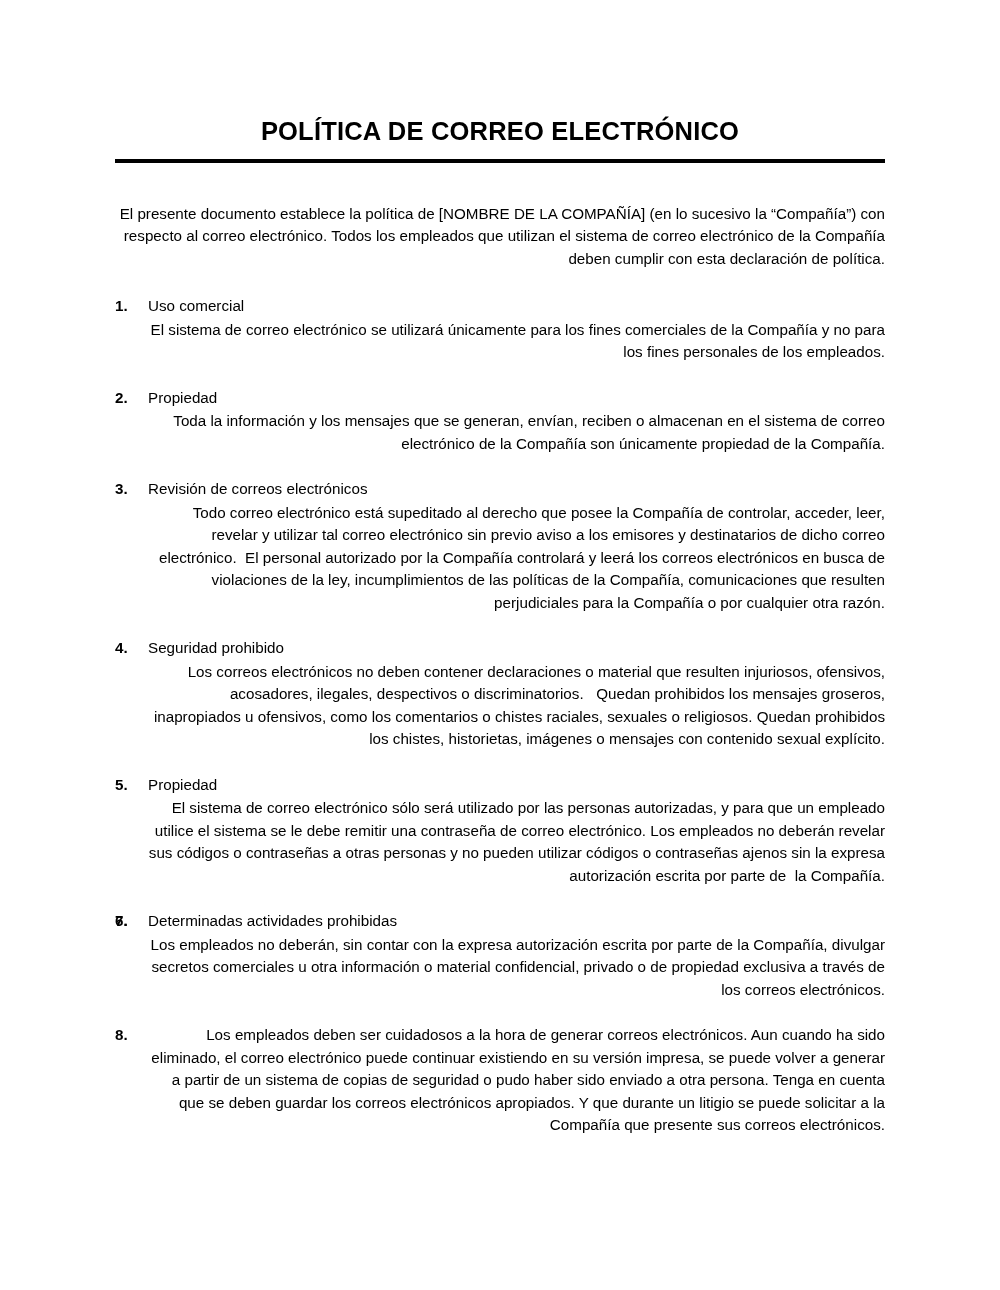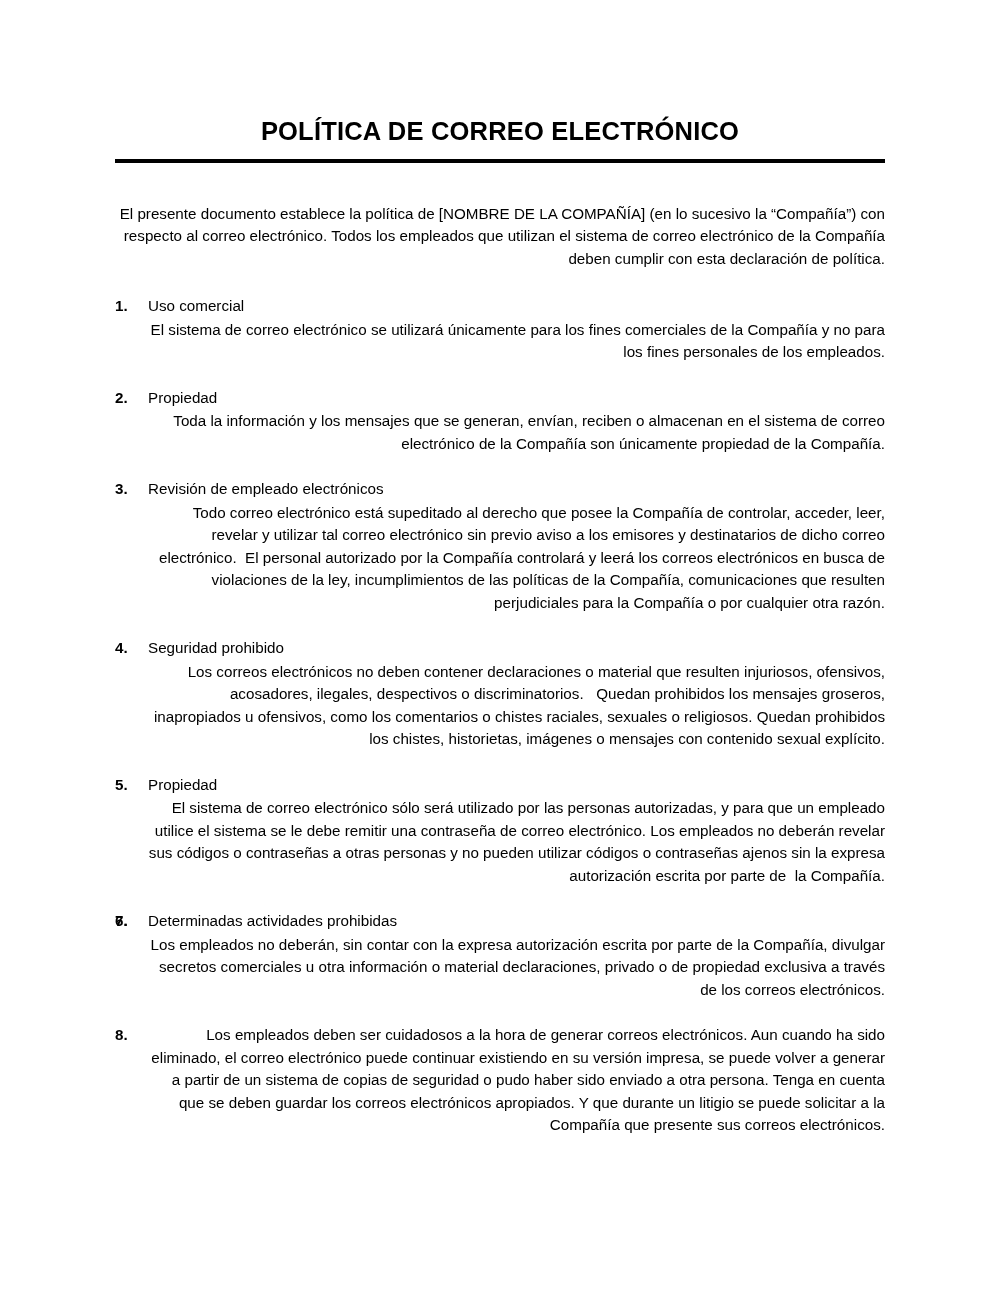--- a/index.html
+++ b/index.html
@@ -99,21 +99,21 @@
       </li>
 
       <li>
         <span class="item-num">2.</span>
         <div class="item-heading">Propiedad</div>
         <div class="item-body">Toda la información y los mensajes que se generan, envían, reciben o almacenan en el sistema de correo electrónico de la Compañía son únicamente propiedad de la Compañía.</div>
       </li>
 
       <li>
         <span class="item-num">3.</span>
-        <div class="item-heading">Revisión de empleado electrónicos</div>
+        <div class="item-heading">Revisión de correos electrónicos</div>
         <div class="item-body">Todo correo electrónico está supeditado al derecho que posee la Compañía de controlar, acceder, leer, revelar y utilizar tal correo electrónico sin previo aviso a los emisores y destinatarios de dicho correo electrónico.  El personal autorizado por la Compañía controlará y leerá los correos electrónicos en busca de violaciones de la ley, incumplimientos de las políticas de la Compañía, comunicaciones que resulten perjudiciales para la Compañía o por cualquier otra razón.</div>
       </li>
 
       <li>
         <span class="item-num">4.</span>
         <div class="item-heading">Seguridad prohibido</div>
         <div class="item-body">Los correos electrónicos no deben contener declaraciones o material que resulten injuriosos, ofensivos, acosadores, ilegales, despectivos o discriminatorios.   Quedan prohibidos los mensajes groseros, inapropiados u ofensivos, como los comentarios o chistes raciales, sexuales o religiosos. Quedan prohibidos los chistes, historietas, imágenes o mensajes con contenido sexual explícito.</div>
       </li>
 
       <li>
@@ -122,21 +122,21 @@
         <div class="item-body">El sistema de correo electrónico sólo será utilizado por las personas autorizadas, y para que un empleado utilice el sistema se le debe remitir una contraseña de correo electrónico. Los empleados no deberán revelar sus códigos o contraseñas a otras personas y no pueden utilizar códigos o contraseñas ajenos sin la expresa autorización escrita por parte de  la Compañía.</div>
       </li>
 
       <li>
         <span class="item-num">6.</span>
       </li>
 
       <li>
         <span class="item-num">7.</span>
         <div class="item-heading">Determinadas actividades prohibidas</div>
-        <div class="item-body">Los empleados no deberán, sin contar con la expresa autorización escrita por parte de la Compañía, divulgar secretos comerciales u otra información o material declaraciones, privado o de propiedad exclusiva a través de los correos electrónicos.</div>
+        <div class="item-body">Los empleados no deberán, sin contar con la expresa autorización escrita por parte de la Compañía, divulgar secretos comerciales u otra información o material confidencial, privado o de propiedad exclusiva a través de los correos electrónicos.</div>
       </li>
 
       <li>
         <span class="item-num">8.</span>
         <div class="item-body">Los empleados deben ser cuidadosos a la hora de generar correos electrónicos. Aun cuando ha sido eliminado, el correo electrónico puede continuar existiendo en su versión impresa, se puede volver a generar a partir de un sistema de copias de seguridad o pudo haber sido enviado a otra persona. Tenga en cuenta que se deben guardar los correos electrónicos apropiados. Y que durante un litigio se puede solicitar a la Compañía que presente sus correos electrónicos.</div>
       </li>
 
     </ol>
   </div>
 </div>

